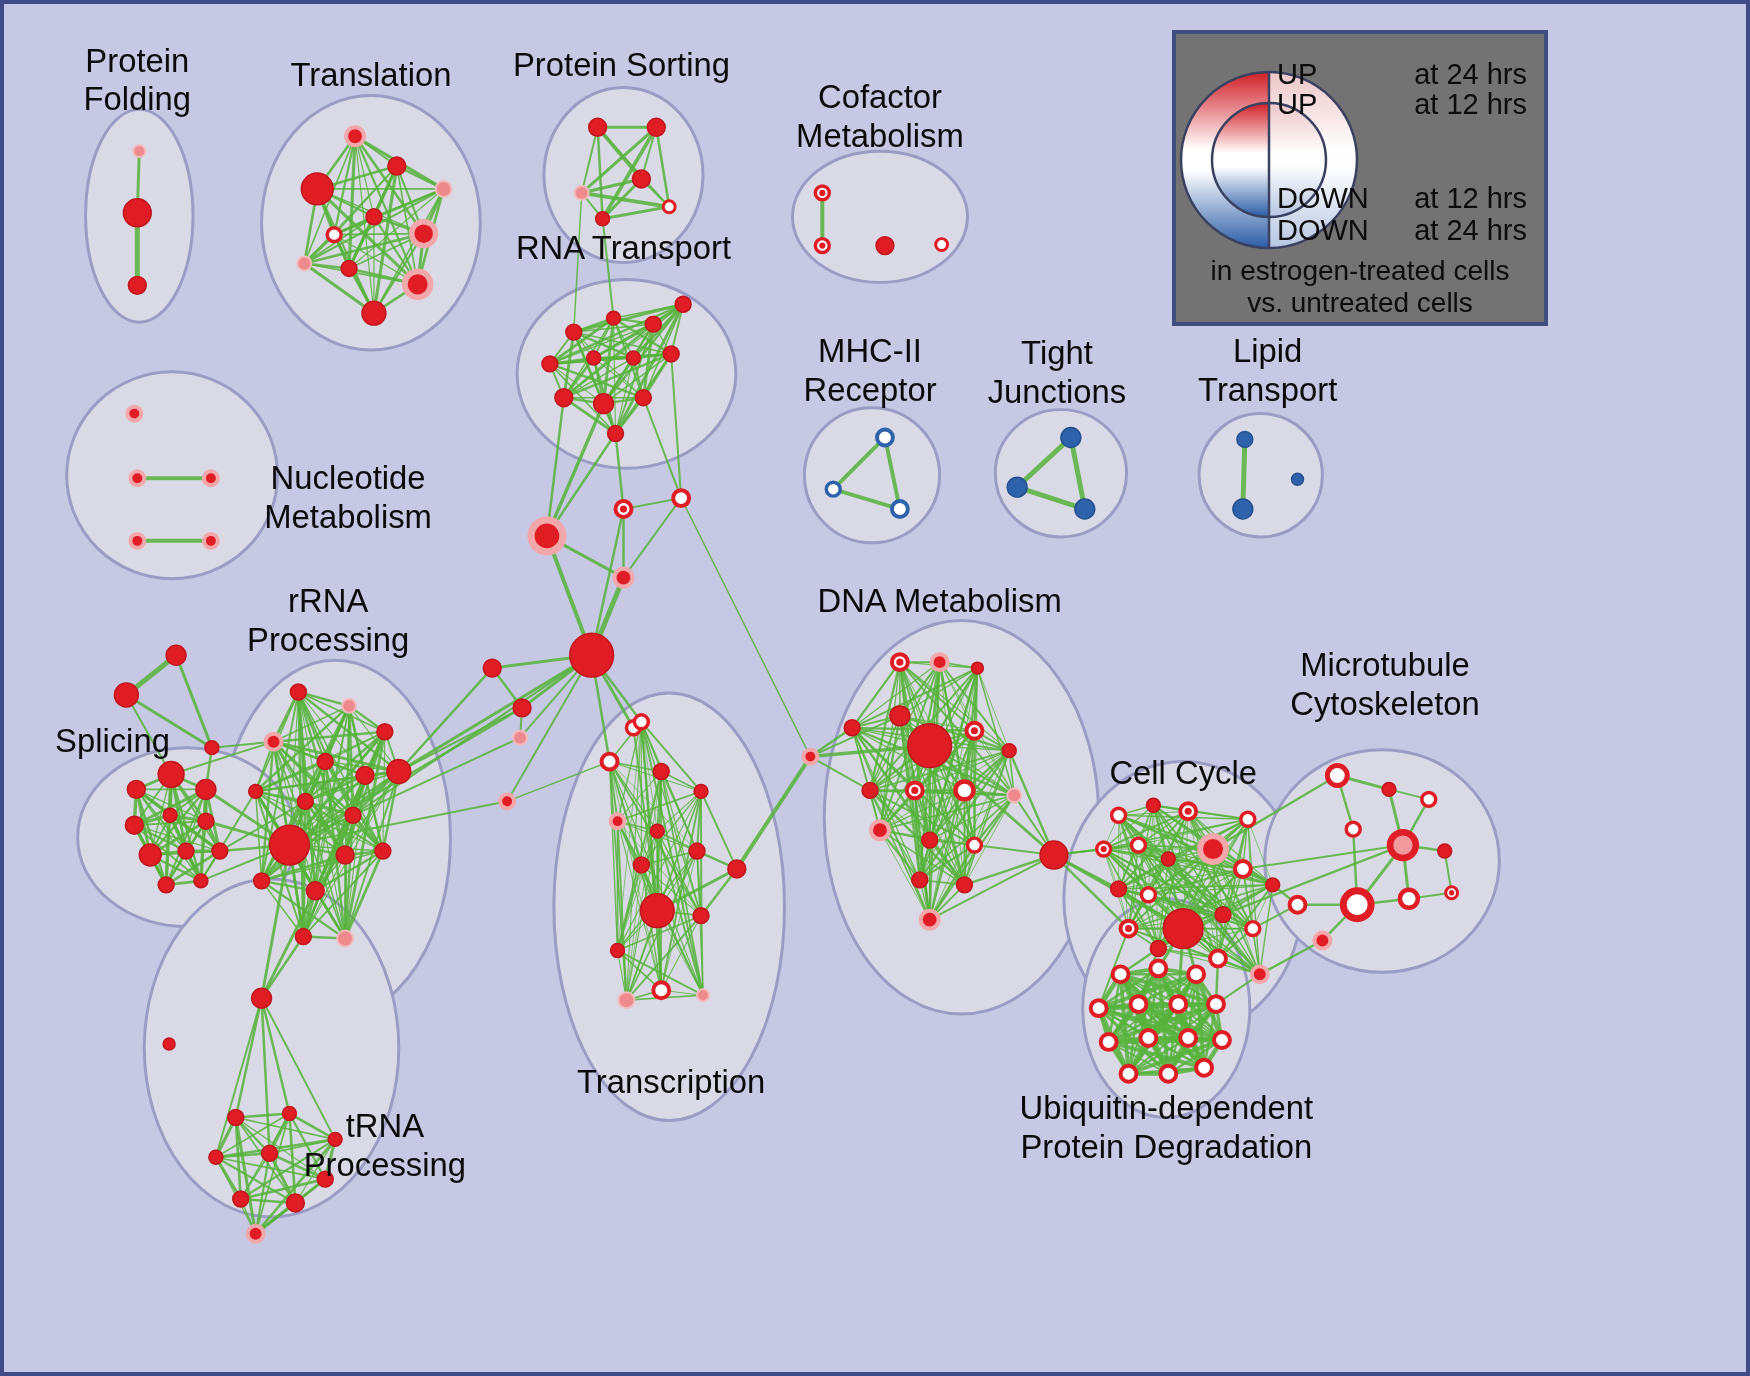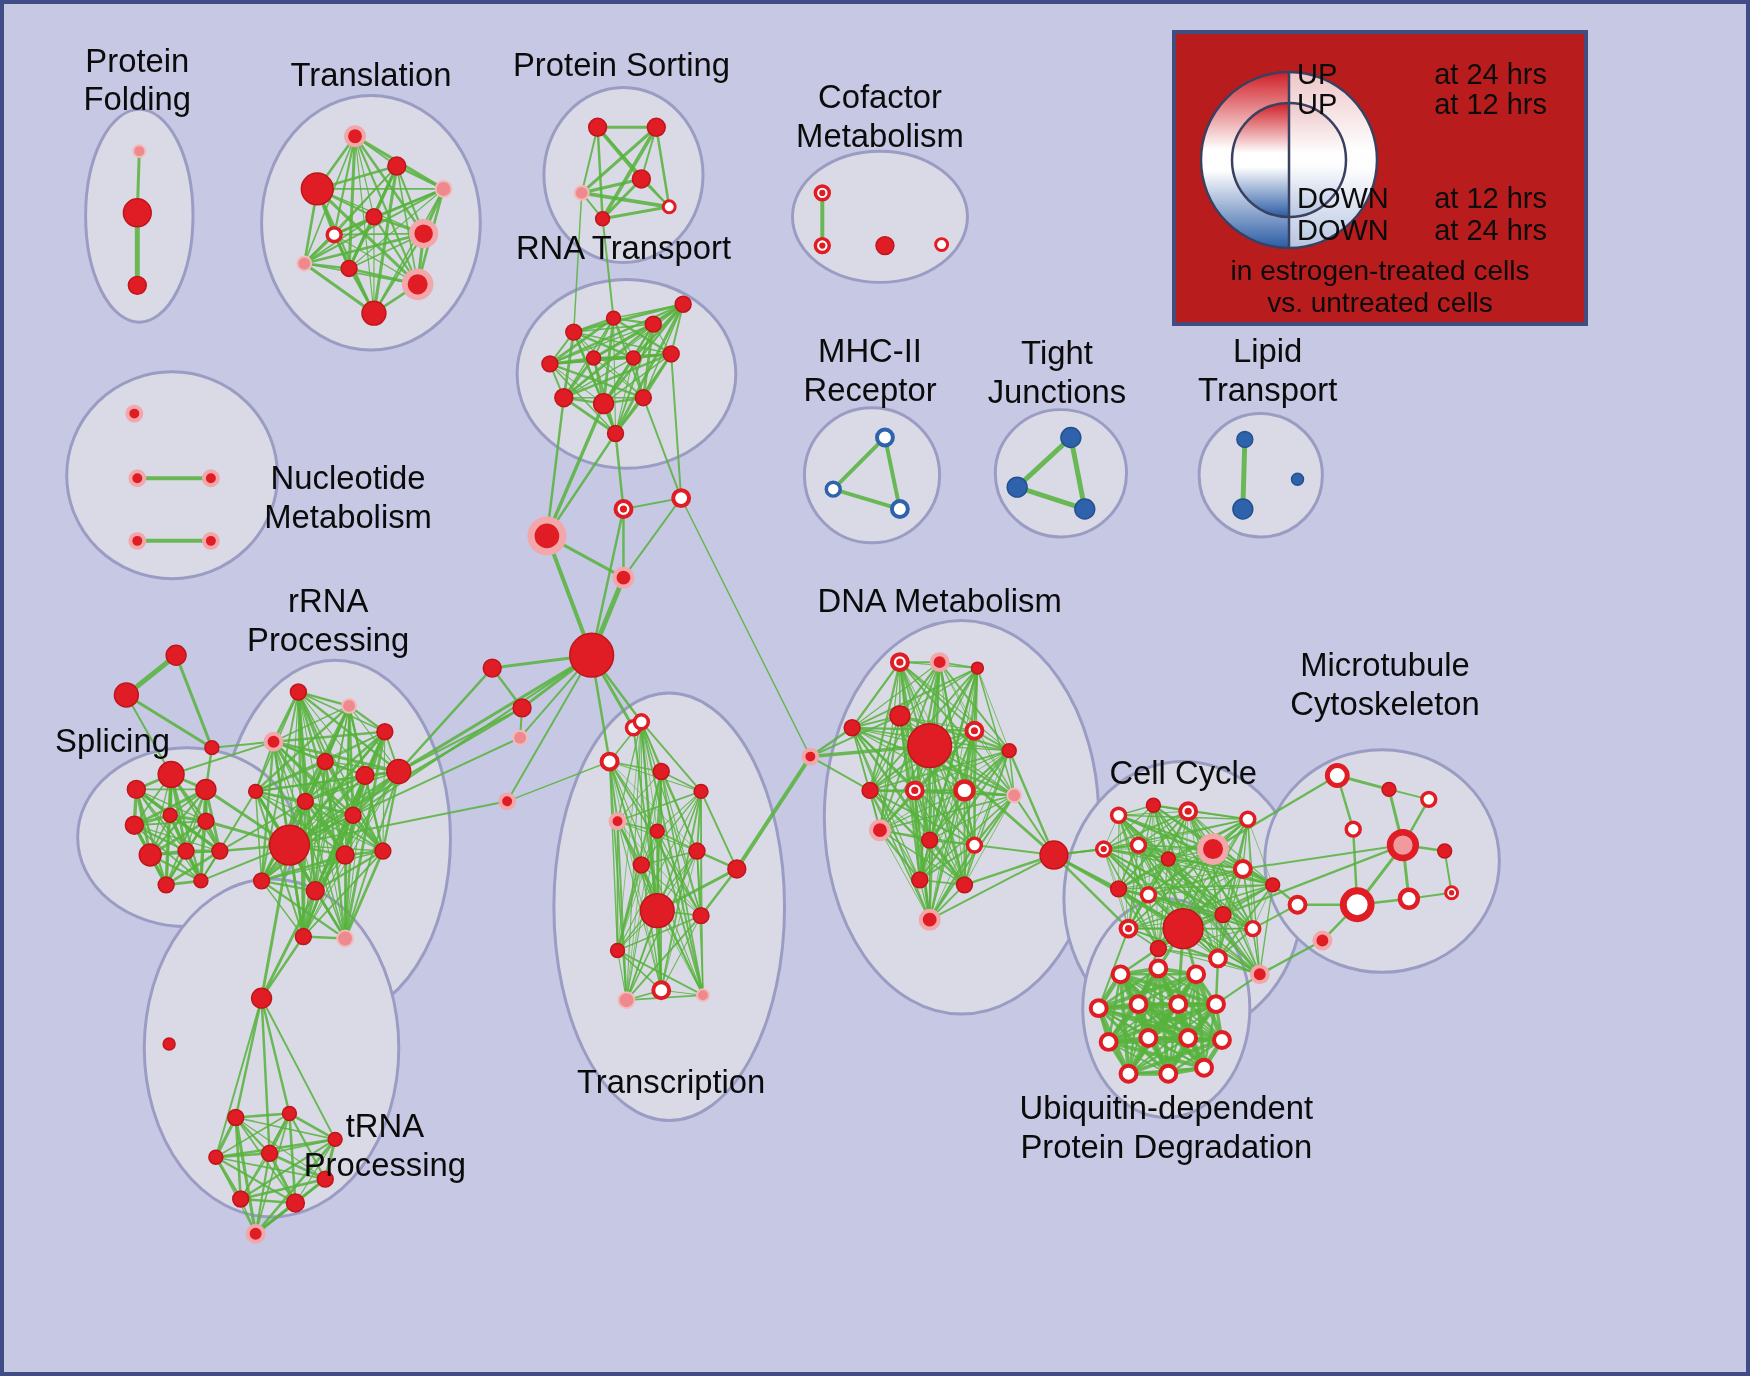--- a/index.html
+++ b/index.html
@@ -9,22 +9,22 @@
     box-sizing:border-box;
     margin:0 auto;
     background:#c7c8e3;
     border:4px solid #3f4c85;
     overflow:hidden;
     font-family:"Liberation Sans",sans-serif;
   }
   .figure svg.net{position:absolute;left:0;top:0;width:100%;height:100%;}
   .cluster-label{font-size:33px;fill:#0b0b0b;font-family:"Liberation Sans",sans-serif;}
   .legend{
-    position:absolute;left:1168px;top:26px;width:416px;height:296px;
-    box-sizing:border-box;border:4px solid #414d7e;background:#b91c1c;
+    position:absolute;left:1168px;top:26px;width:376px;height:296px;
+    box-sizing:border-box;border:4px solid #414d7e;background:#737373;
   }
   .legend svg{display:block;width:100%;height:100%;}
   text.lg{font-size:29px;fill:#0c0c0c;font-family:"Liberation Sans",sans-serif;}
   text.lg.end{text-anchor:end;}
   text.cap{font-size:28px;fill:#0c0c0c;text-anchor:middle;font-family:"Liberation Sans",sans-serif;}
 </style>
 </head>
 <body>
 
 <div class="figure">

